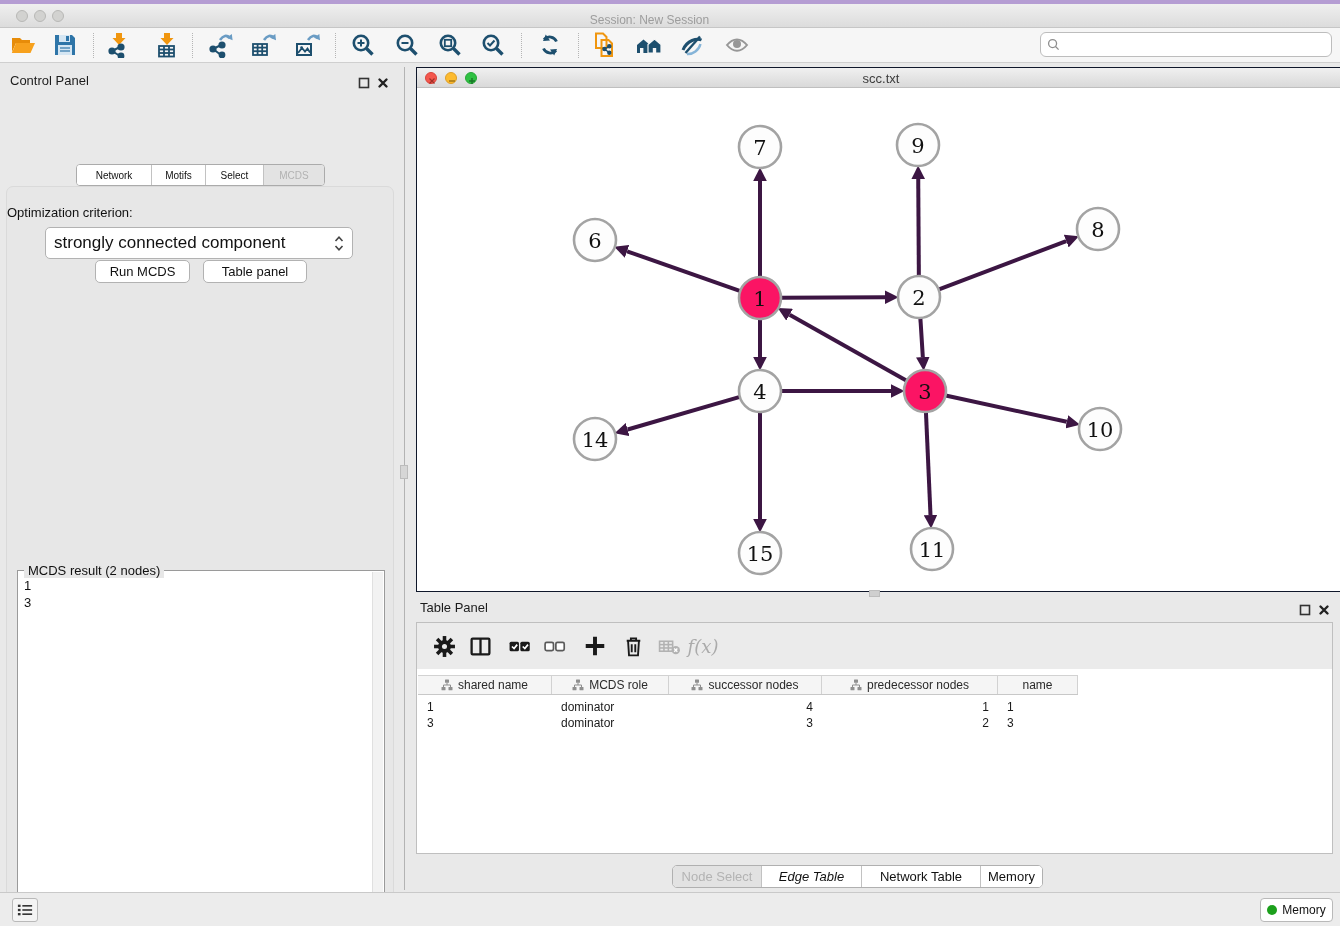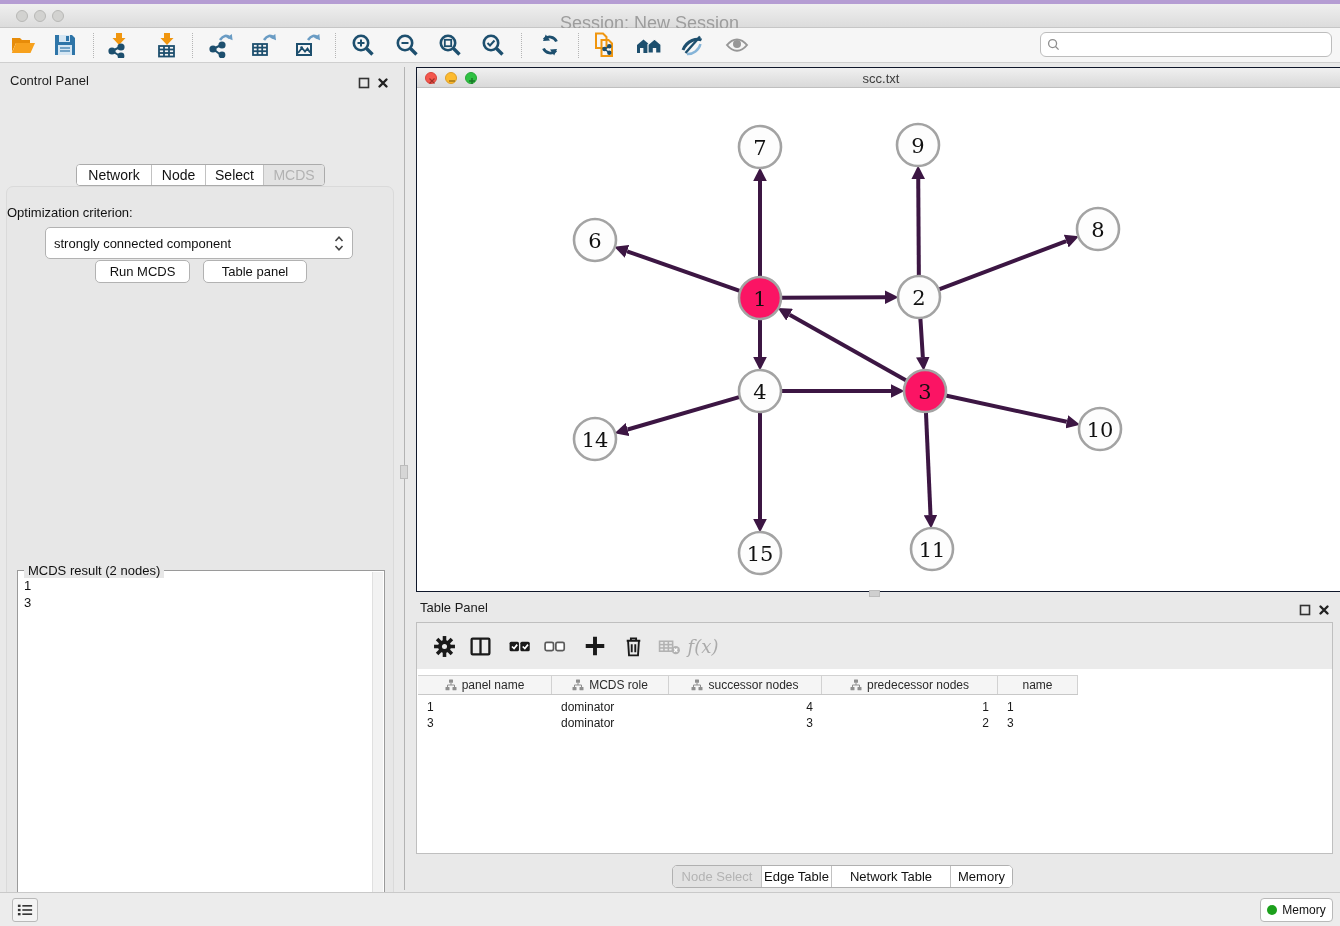--- a/index.html
+++ b/index.html
@@ -7,47 +7,47 @@
   body { font-family:"Liberation Sans", sans-serif; background:#e9e9e9; position:relative; }
   .abs { position:absolute; }
 
   
   #desktop-strip { left:0; top:0; width:1340px; height:4px; background:#b59dd3; }
   #titlebar { left:0; top:4px; width:1340px; height:24px;
     background:linear-gradient(#efefef,#dcdcdc); border-bottom:1px solid #c6c6c6; }
   .tl-dot { width:12px; height:12px; border-radius:50%; top:6px; }
   .tl-gray { background:#d2d2d0; border:1px solid #b8b8b6; }
   #window-title { left:0; top:9px; width:1299px; text-align:center;
-    font-size:18px; color:#9d9d9d; }
+    font-size:12px; color:#9d9d9d; }
 
   
   #toolbar { left:0; top:28px; width:1340px; height:35px; background:#f6f6f6;
     border-bottom:1px solid #cfcfcf; }
   .tb-icon { width:30px; height:30px; top:2px; display:flex; align-items:center; justify-content:center; }
   .tb-sep { top:5px; width:0; height:25px; border-left:1px dotted #b5b5b5; }
   #global-search { left:1040px; top:4px; width:292px; height:25px; background:#fff;
     border:1px solid #bdbdbd; border-radius:6px; display:flex; align-items:center; padding-left:6px; }
   #global-search input { border:none; outline:none; flex:1; font-size:13px; background:transparent;
     font-family:"Liberation Sans",sans-serif; margin-left:4px; }
 
   
   #control-panel { left:0; top:67px; width:400px; height:823px; }
   .panel-title { font-size:13px; color:#1c1c1c; }
   #cp-tabs { left:76px; top:97px; height:22px; display:flex; border:1px solid #ababab;
     border-radius:4px; overflow:hidden; background:#fff; }
-  .cp-tab { font-size:14px; display:flex; align-items:center; justify-content:center;
+  .cp-tab { font-size:10px; display:flex; align-items:center; justify-content:center;
     border-right:1px solid #c2c2c2; background:#fff; color:#111; cursor:default; }
   .cp-tab:last-child { border-right:none; }
   .cp-tab.active { background:#e3e3e3; color:#b2b2b2; }
   #cp-content { left:6px; top:119px; width:388px; height:762px; background:#e7e7e7;
     border:1px solid #dadada; border-radius:7px; }
   #opt-label { left:0; top:18px; width:100%; font-size:13px; color:#111; }
   #criterion-select { left:38px; top:40px; width:308px; height:27px; background:#fff;
     border:1px solid #b2b2b2; border-radius:5px; display:flex; align-items:center;
-    font-size:13px; padding:15px 8px; color:#111; }
+    font-size:17px; padding:15px 8px; color:#111; }
   #criterion-select .grow { flex:1; }
   .push-btn { height:23px; background:#fff; border:1px solid #b2b2b2; border-radius:5px;
     font-size:13px; color:#111; display:flex; align-items:center; justify-content:center; }
   #run-btn { left:88px; top:73px; width:95px; }
   #closepanel-btn { left:196px; top:73px; width:104px; }
   #result-group { left:10px; top:383px; width:368px; height:368px; background:#fff;
     border:1px solid #9a9a9a; }
   #result-title { left:6px; top:-8px; background:#e7e7e7; padding:0 4px; font-size:13px; color:#111; }
   #result-text { left:6px; top:6px; font-size:13px; color:#111; line-height:17px; white-space:pre; }
   #result-scroll { right:1px; top:1px; width:11px; height:364px; background:#f2f2f2;
@@ -276,21 +276,21 @@
   <span class="abs" style="left:358px; top:8px">
     <svg width="12" height="12" viewBox="0 0 12 12">
         <rect x="1.5" y="1.5" width="9" height="9" fill="none" stroke="#333" stroke-width="1.6"></rect>
       </svg></span>
   <span class="abs" style="left:377px; top:8px">
     <svg width="12" height="12" viewBox="0 0 12 12">
         <path d="M2.5 2.5l7 7M9.5 2.5l-7 7" stroke="#222" stroke-width="2.4" stroke-linecap="round"></path>
       </svg></span>
   <div id="cp-tabs" class="abs">
       <div class="cp-tab" style="width: 75px;">Network</div>
-      <div class="cp-tab" style="width: 54px;">Node</div>
+      <div class="cp-tab" style="width: 54px;">Motifs</div>
       <div class="cp-tab" style="width: 58px;">Select</div>
       <div class="cp-tab active" style="width: 60px;">MCDS</div>
     </div>
   <div id="cp-content" class="abs">
     <div id="opt-label" class="abs">Optimization criterion:</div>
     <div id="criterion-select" class="abs">
       <span>strongly connected component</span>
       <span class="grow"></span>
       <svg width="10" height="17" viewBox="0 0 10 17">
           <path d="M1.5 6l3.5-3.8L8.5 6" stroke="#444" stroke-width="1.6" fill="none"></path>
@@ -484,21 +484,21 @@
           <span style="display: flex;">
             <svg width="12" height="12" viewBox="0 0 12 12">
               <g fill="#8f8f8f">
                 <rect x="4" y="0.5" width="4" height="3.2" rx="0.5"></rect>
                 <rect x="0.5" y="8" width="4" height="3.2" rx="0.5"></rect>
                 <rect x="7.5" y="8" width="4" height="3.2" rx="0.5"></rect>
               </g>
               <path d="M6 3.7v2.3M2.5 8V6h7v2" stroke="#8f8f8f" fill="none"></path>
             </svg>
           </span>
-          <span>panel name</span>
+          <span>shared name</span>
         </div>
         <div class="th-cell" style="width: 117px;">
           <span style="display: flex;">
             <svg width="12" height="12" viewBox="0 0 12 12">
               <g fill="#8f8f8f">
                 <rect x="4" y="0.5" width="4" height="3.2" rx="0.5"></rect>
                 <rect x="0.5" y="8" width="4" height="3.2" rx="0.5"></rect>
                 <rect x="7.5" y="8" width="4" height="3.2" rx="0.5"></rect>
               </g>
               <path d="M6 3.7v2.3M2.5 8V6h7v2" stroke="#8f8f8f" fill="none"></path>
@@ -548,21 +548,21 @@
           <div class="td-cell" style="width: 134px; text-align: left;">3</div>
           <div class="td-cell" style="width: 117px; text-align: left;">dominator</div>
           <div class="td-cell" style="width: 153px; text-align: right;">3</div>
           <div class="td-cell" style="width: 176px; text-align: right;">2</div>
           <div class="td-cell" style="width: 80px; text-align: left;">3</div>
         </div>
       </div>
   </div>
   <div id="tp-tabs" class="abs" style="left: 265px;">
       <div class="tp-tab active" style="width: 89px;">Node Select</div>
-      <div class="tp-tab" style="width: 70px;">Edge Table</div>
+      <div class="tp-tab" style="width: 100px; font-style: italic;">Edge Table</div>
       <div class="tp-tab" style="width: 119px;">Network Table</div>
       <div class="tp-tab" style="width: 61px;">Memory</div>
     </div>
 </div>
 
 <div id="statusbar" class="abs">
   <div id="list-btn" class="abs">
     <svg width="16" height="14" viewBox="0 0 18 14">
         <g fill="#333">
           <rect x="1" y="1" width="3" height="2.6"></rect>

